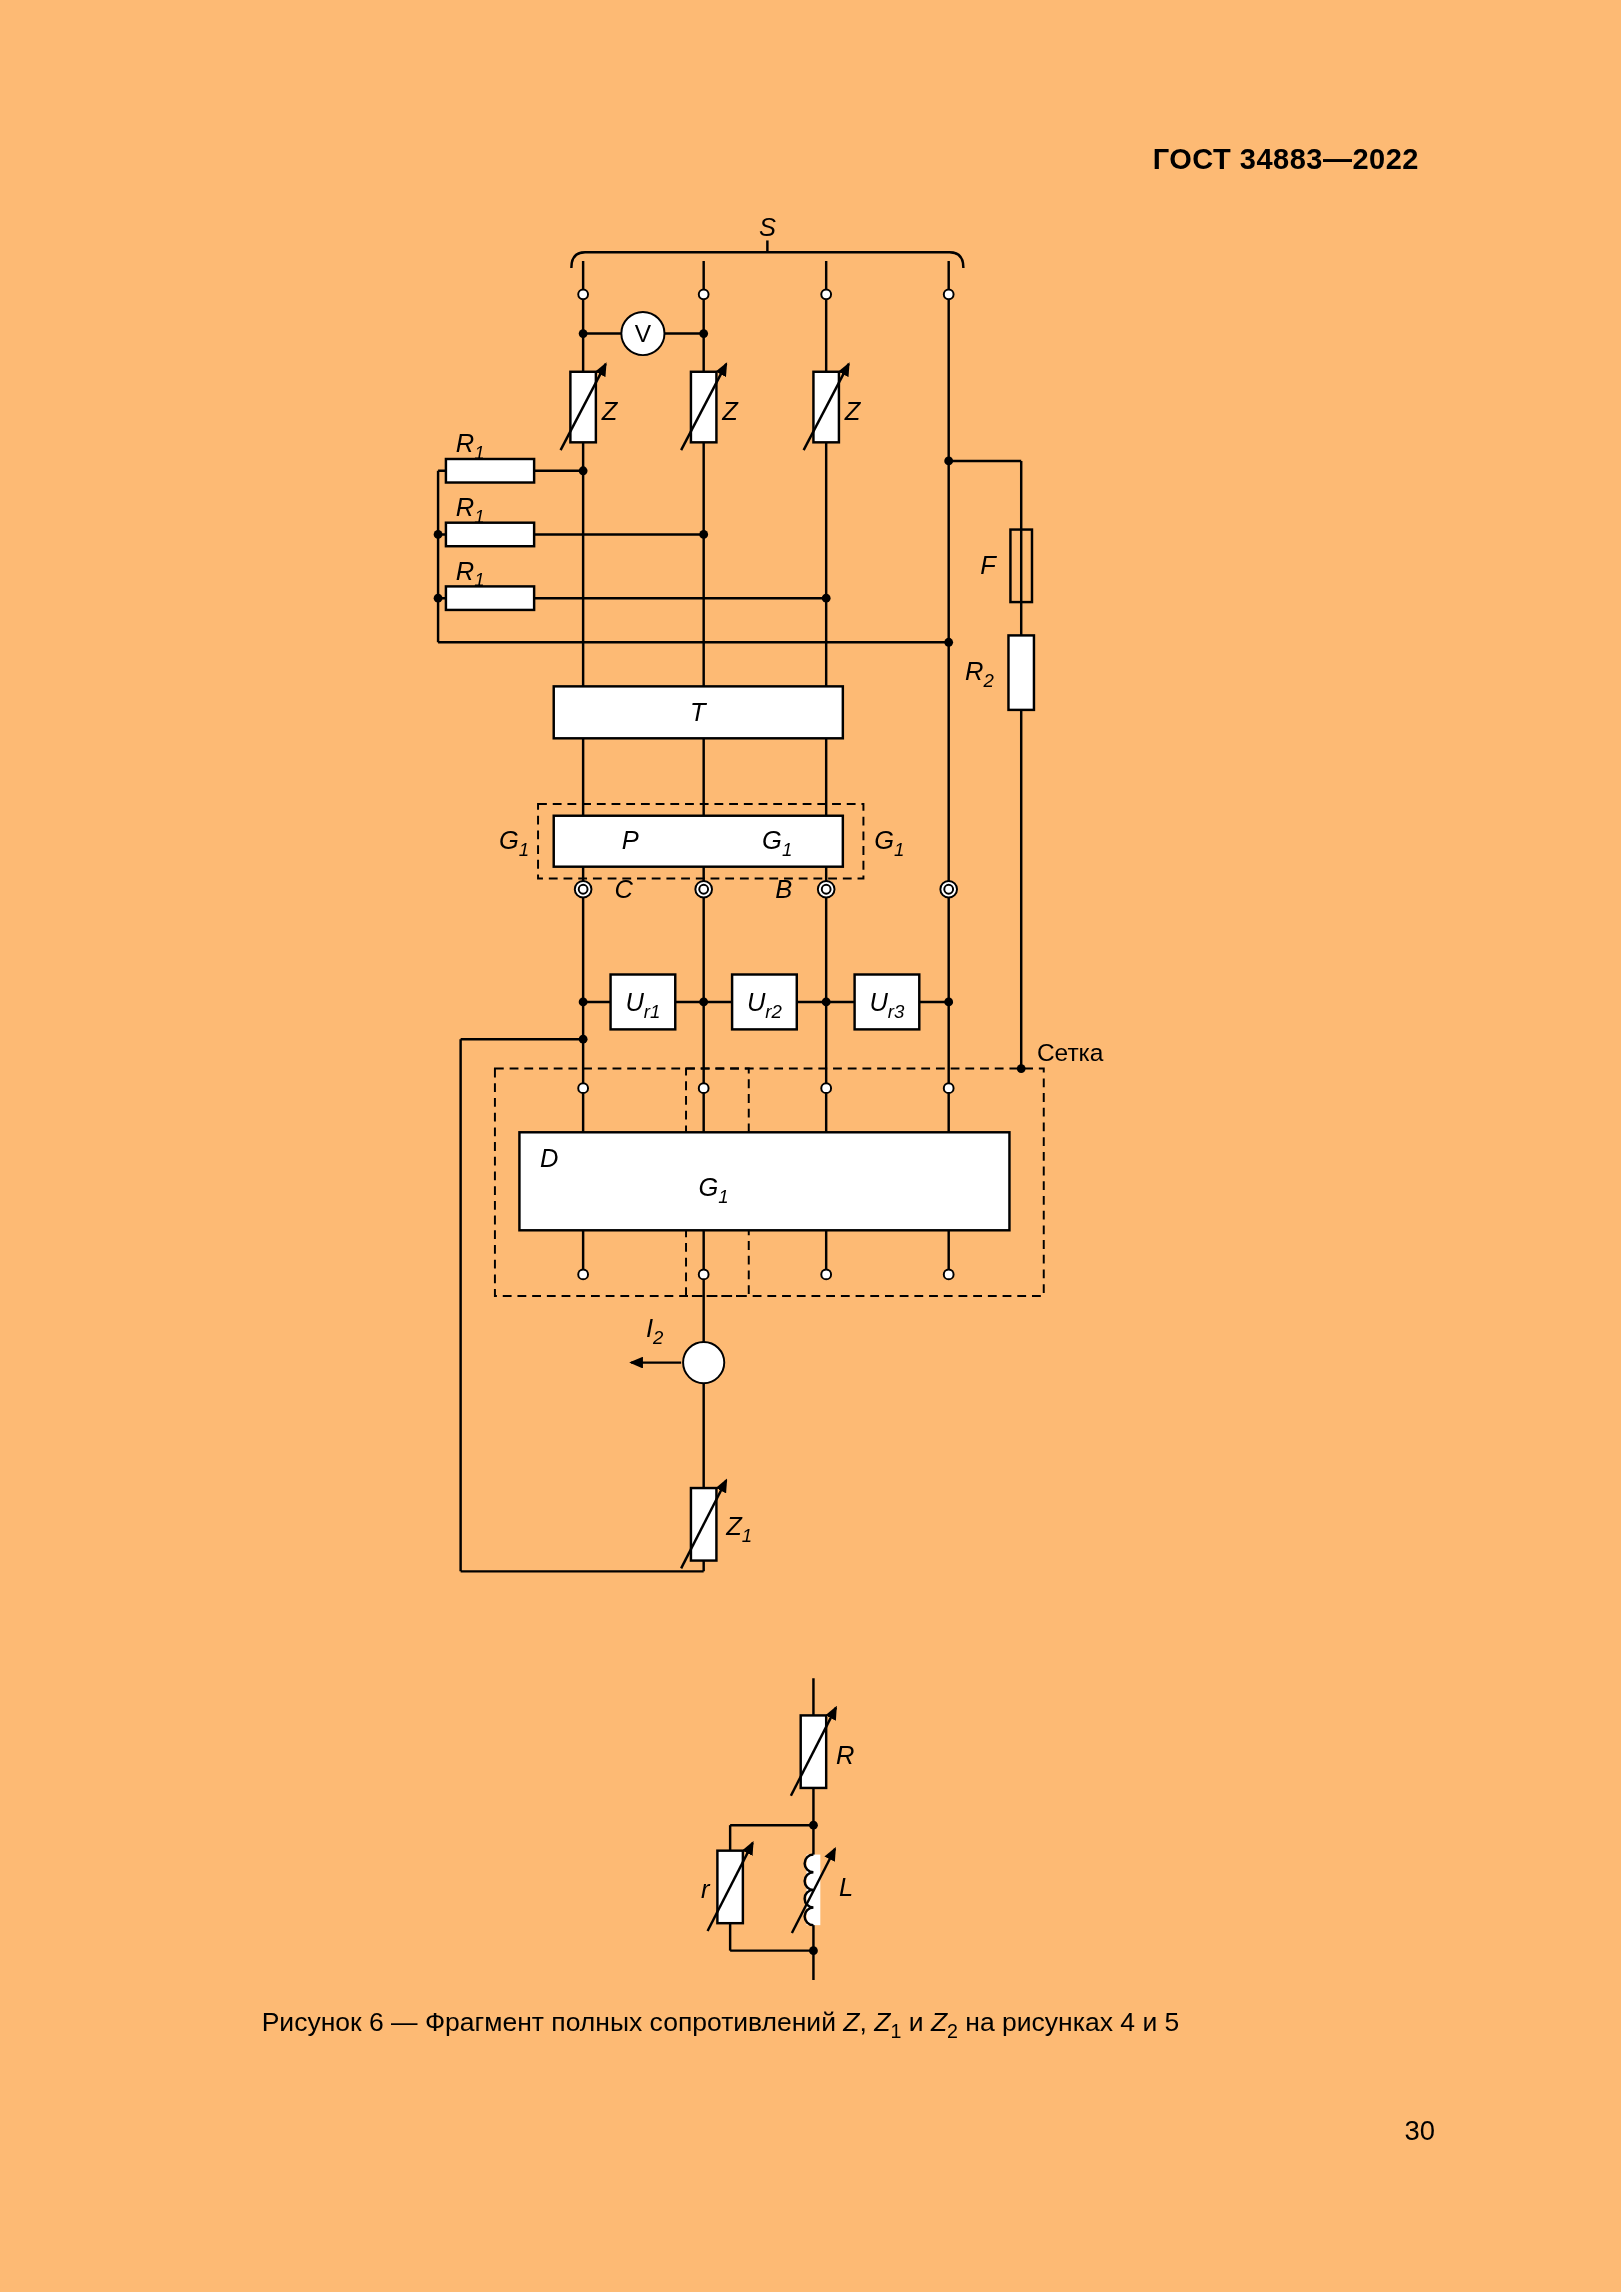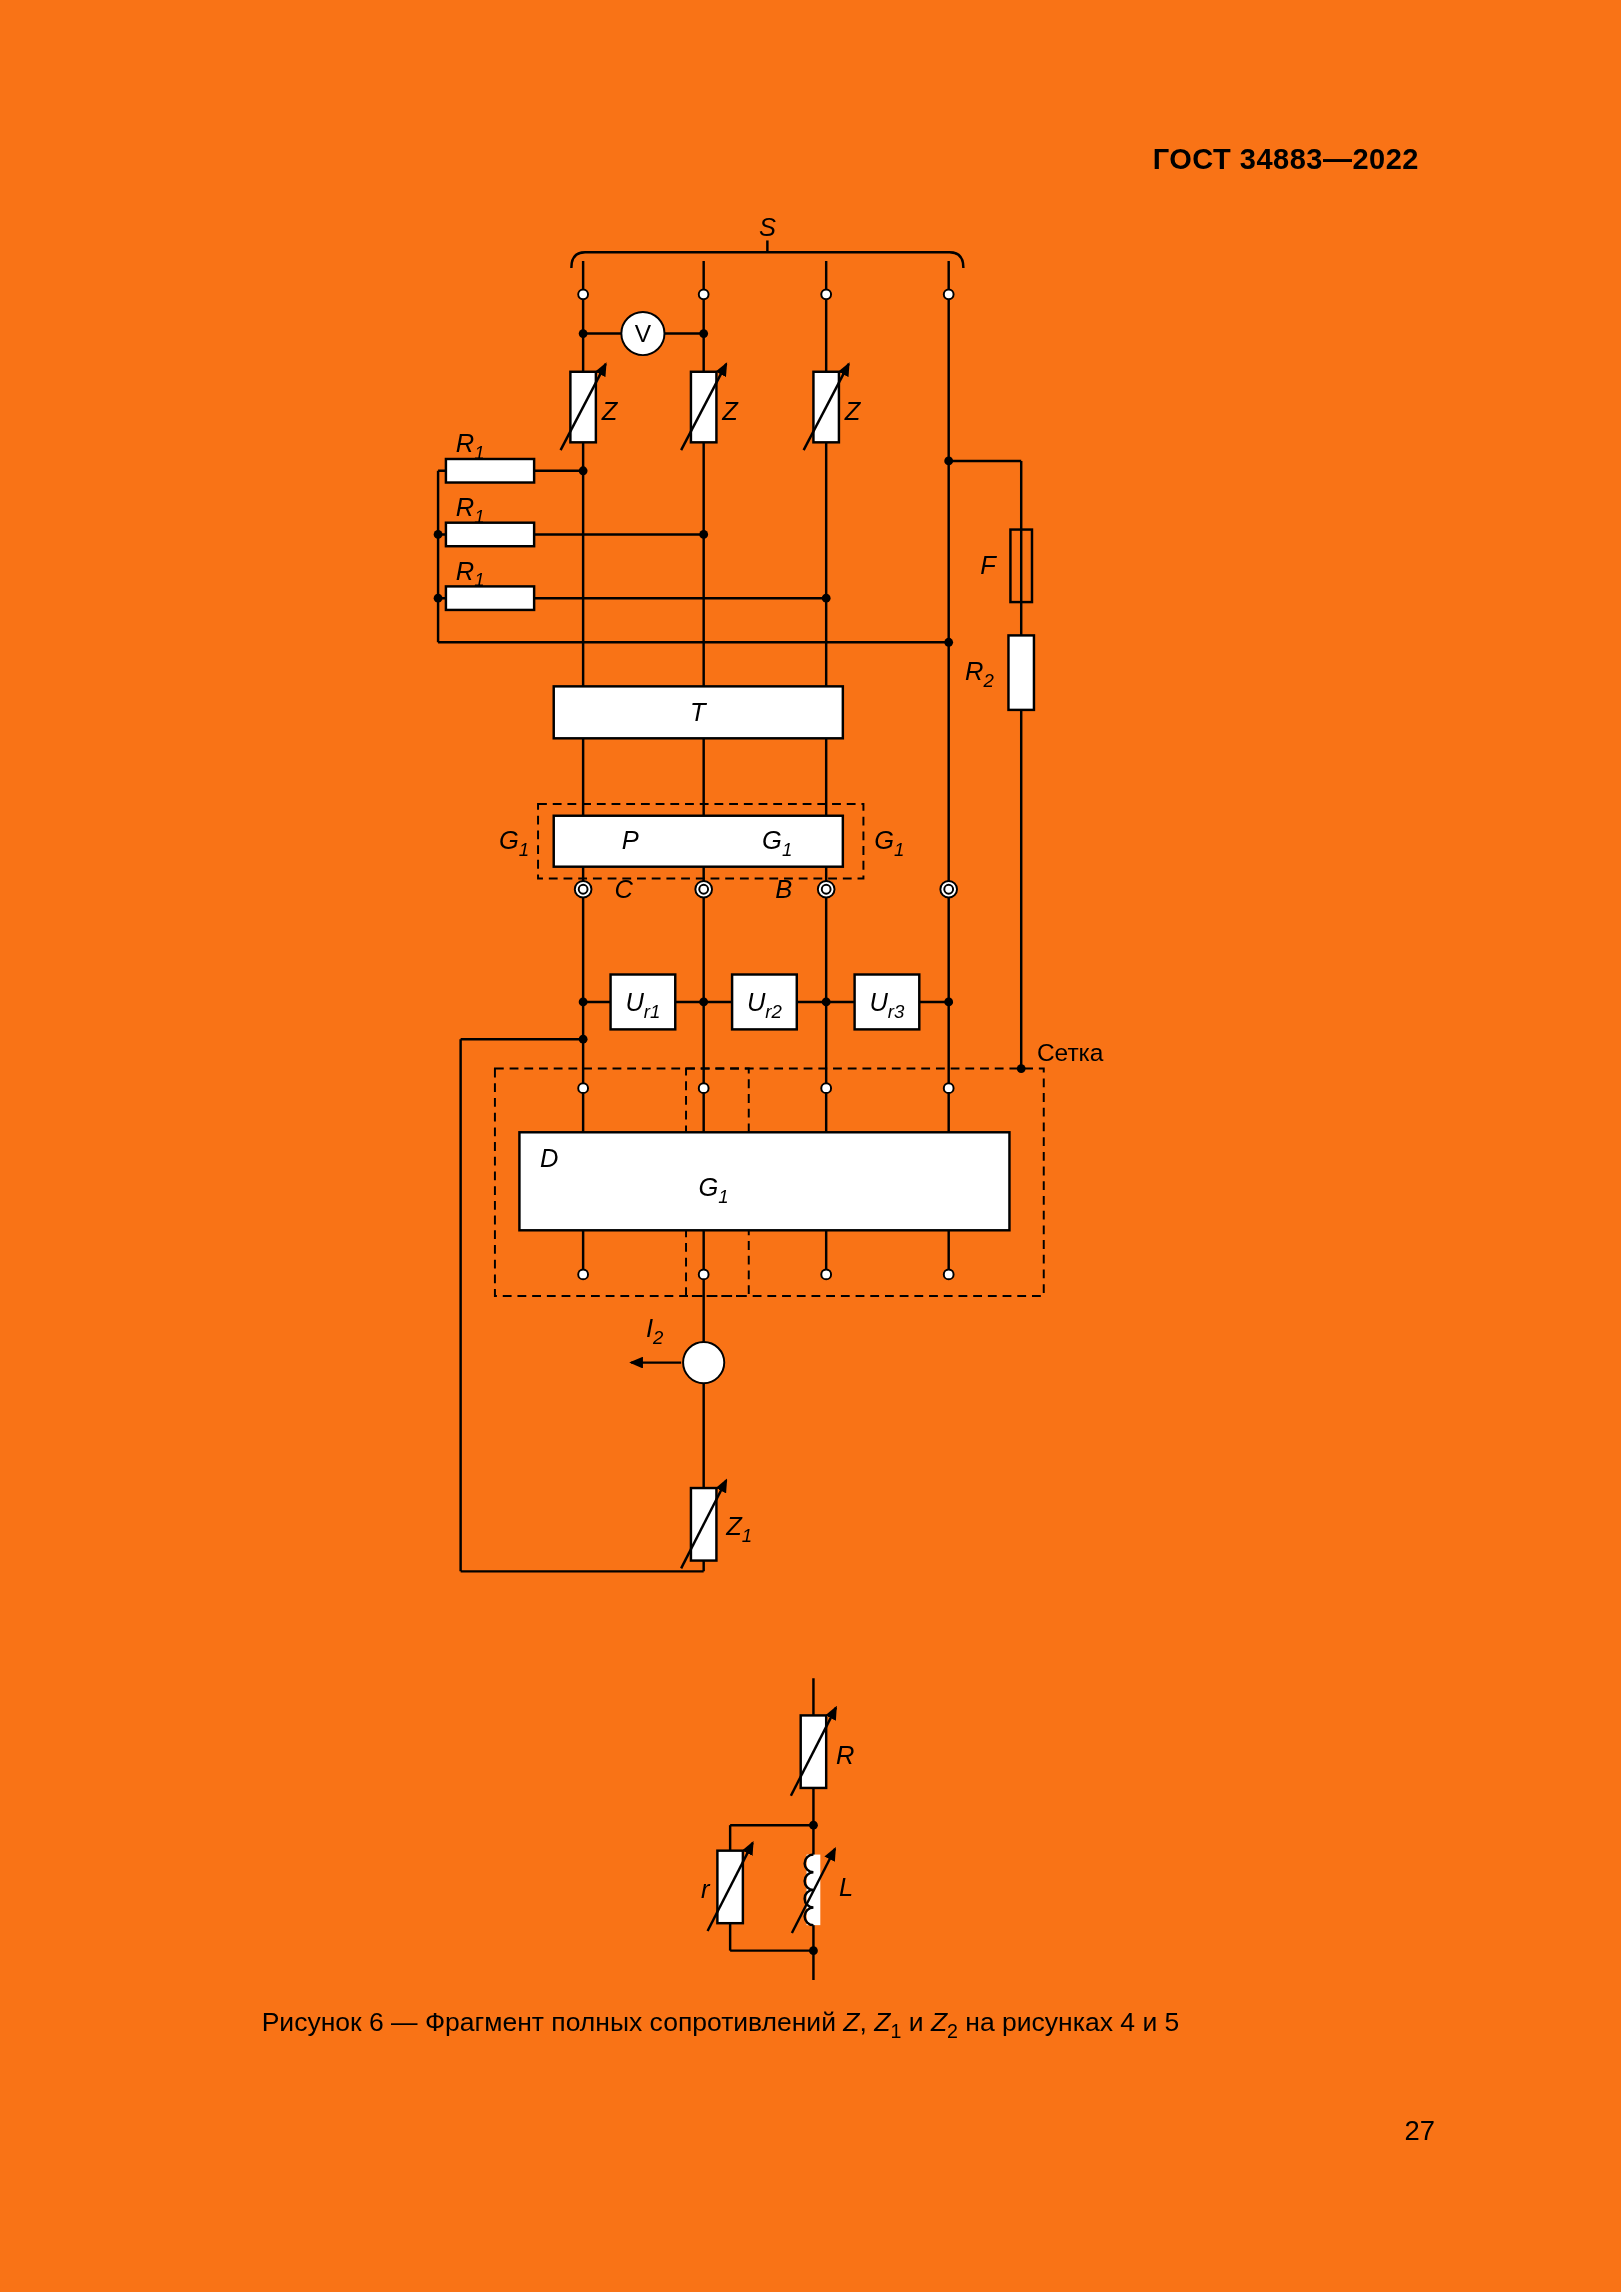--- a/index.html
+++ b/index.html
@@ -1,20 +1,20 @@
 <!DOCTYPE html>
 <html><head>
 <meta charset="utf-8">
 <style>
   html,body{margin:0;padding:0;background:#ffffff;}
   .page{
     position:relative;
     width:1621px;
     height:2293px;
-    background:#f97316;
+    background:#fdba74;
     font-family:"Liberation Sans",sans-serif;
     color:#000;
     overflow:hidden;
   }
   .doc-header{
     position:absolute;
     top:143px;
     right:202px;
     font-size:29px;
     font-weight:bold;
@@ -218,16 +218,16 @@
 
       <text class="lbl" x="853" y="1800">R</text>
       <text class="lbl" x="724" y="1936" text-anchor="end">r</text>
       <text class="lbl" x="856" y="1934">L</text>
     </g>
   </svg>
 
 
   <div class="caption caption-6"><span>Рисунок 6 — Фрагмент полных сопротивлений </span><span class="it">Z</span><span>, </span><span class="it">Z</span><span class="sb">1</span><span> и </span><span class="it">Z</span><span class="sb">2</span><span> на рисунках 4 и 5</span></div>
 
-  <div class="page-number">27</div>
+  <div class="page-number">30</div>
 
 </div>
 
 
 </body></html>

